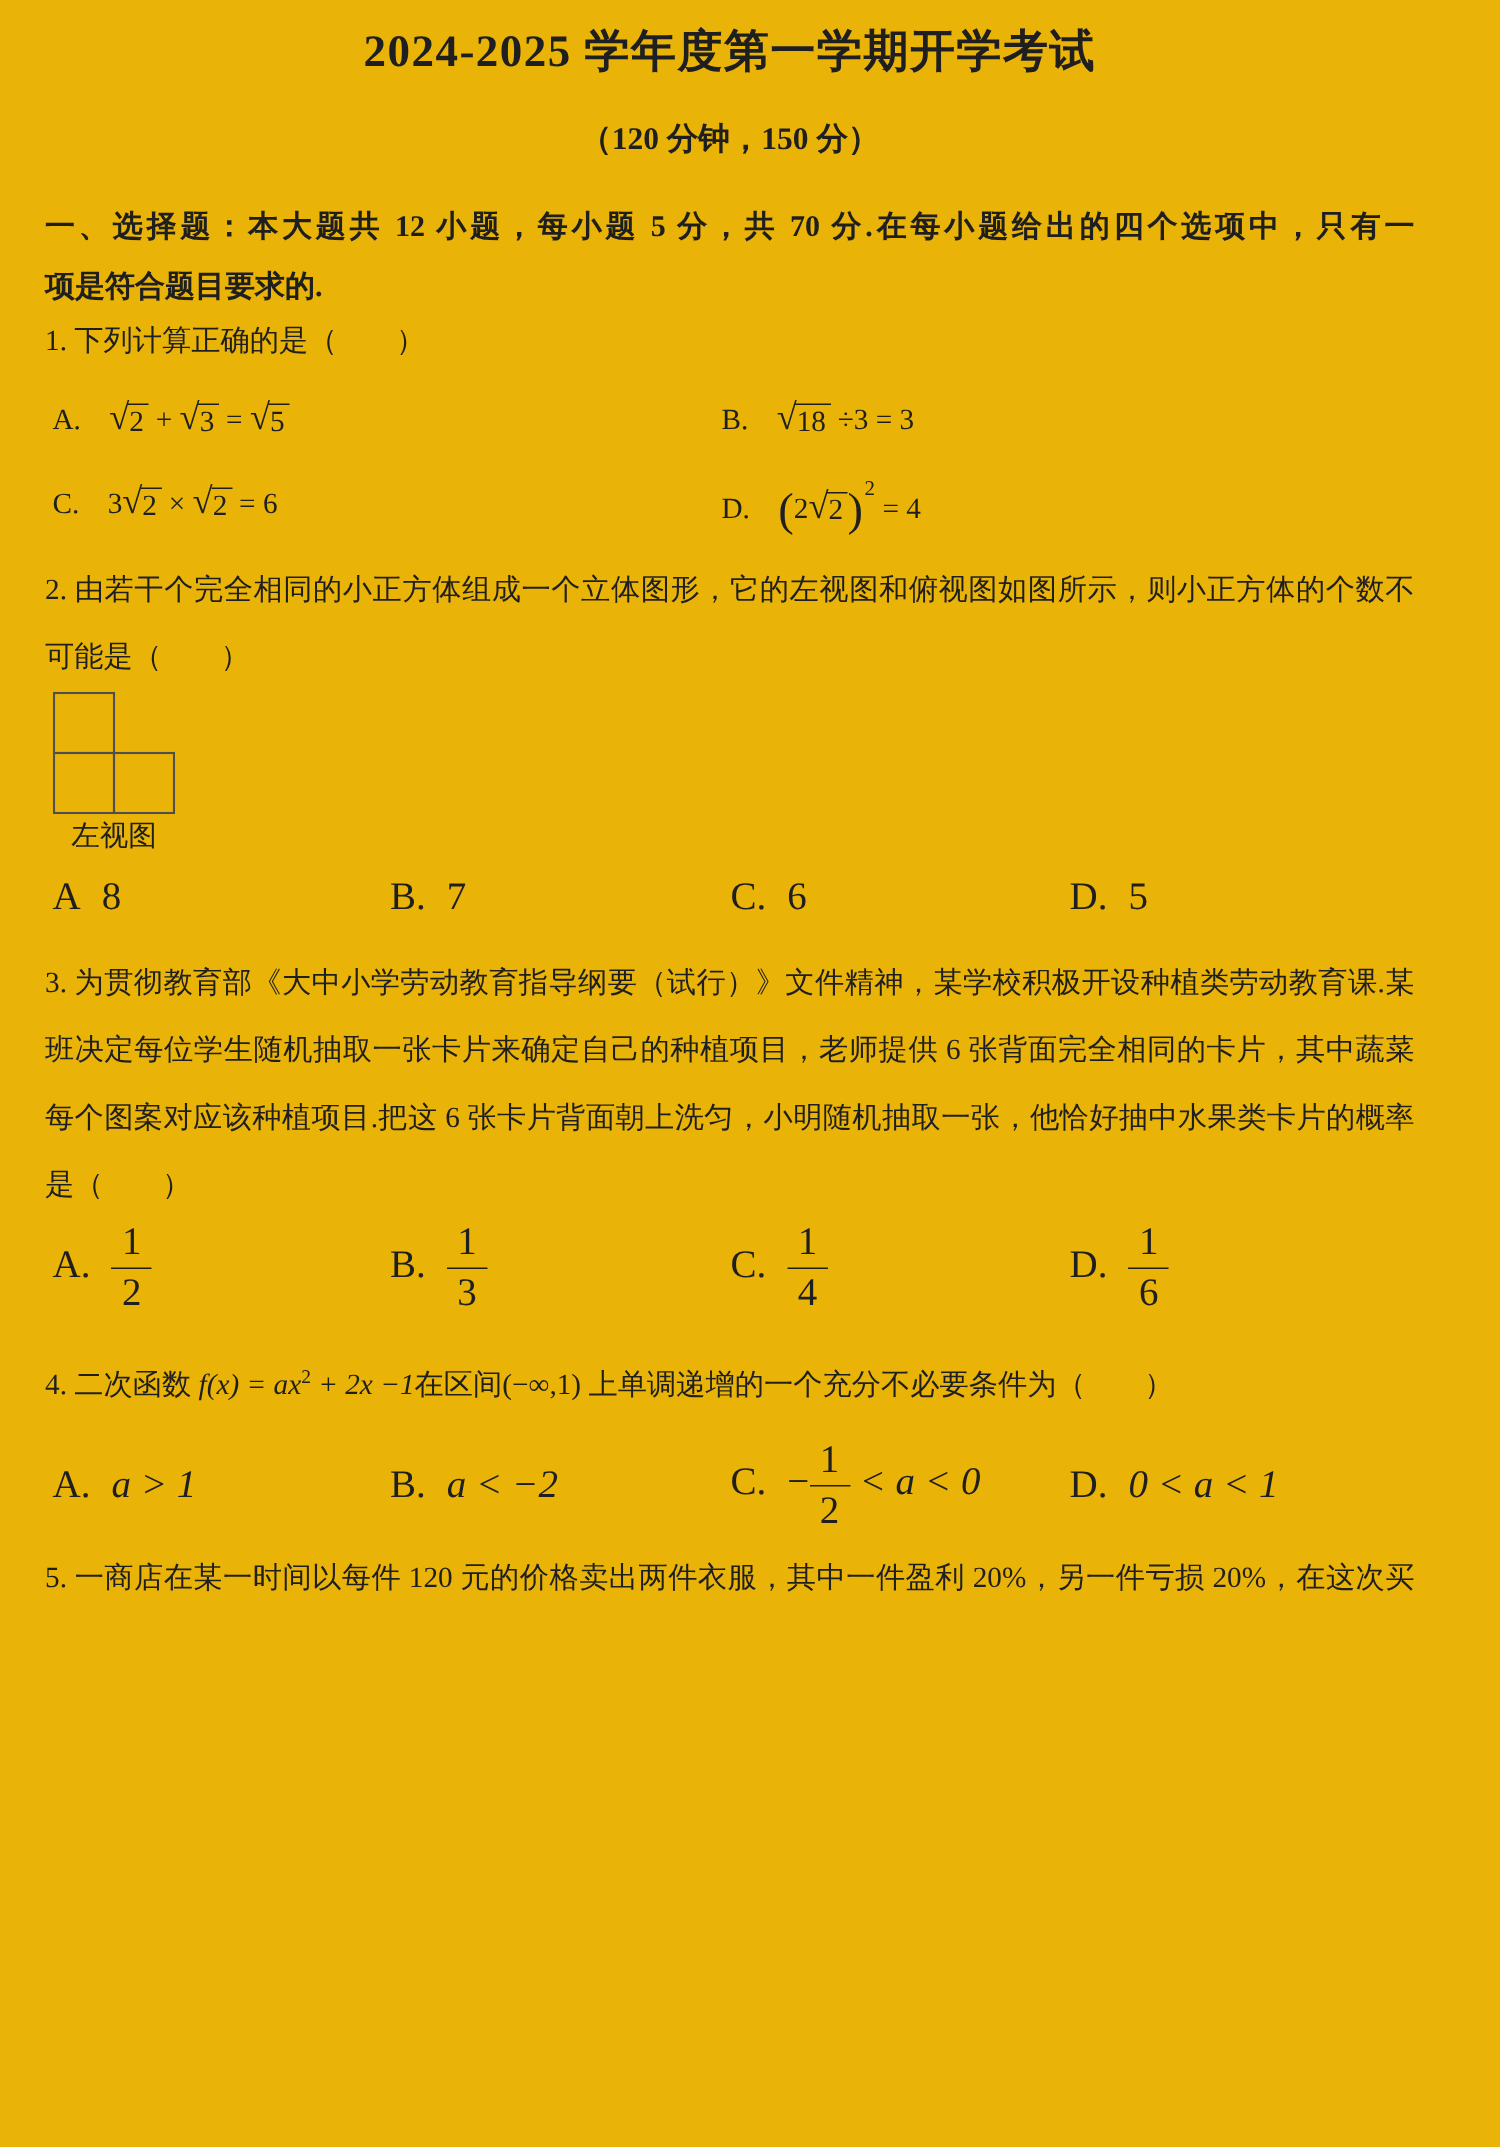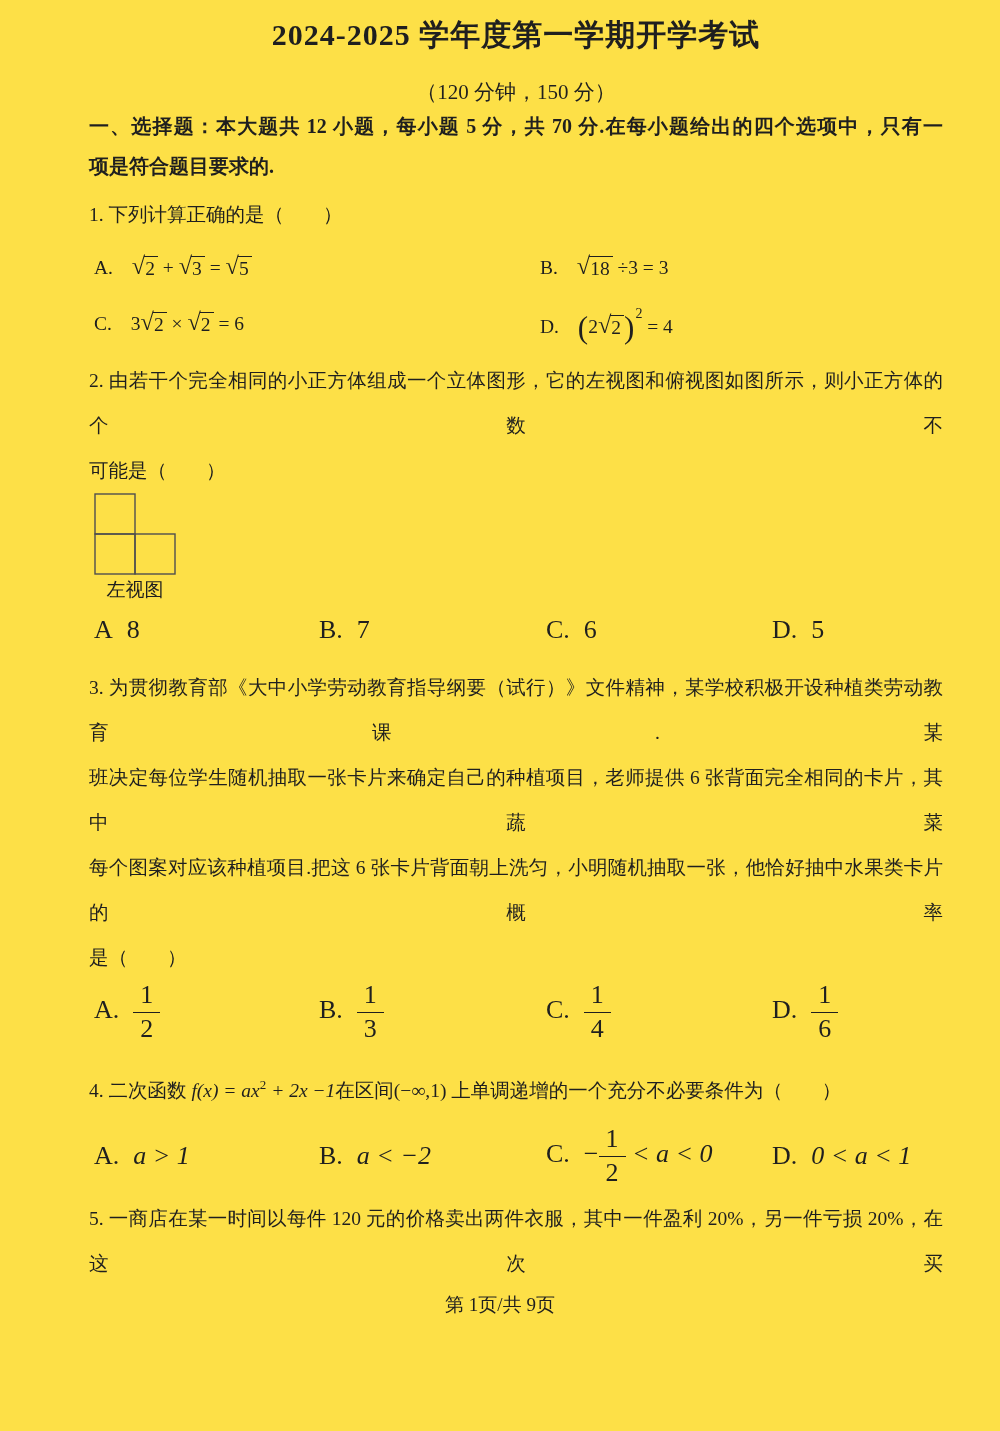--- a/index.html
+++ b/index.html
@@ -1,29 +1,29 @@
 <!DOCTYPE html>
 <html><head>
 <meta charset="utf-8">
 <style>
   html,body{margin:0;padding:0;background:#e9e9e7;}
   .page{
     position:relative;
     width:1000px;height:1431px;
-    background:#fde047;
+    background:#eab308;
     color:#1f1f1f;
     font-family:"Liberation Serif","DejaVu Serif",serif;
     overflow:hidden;
     box-sizing:border-box;
-    padding:16px 57px 0 89px;
+    padding:16px 57px 0 30px;
   }
   .center{text-align:center;}
   .title{font-size:30px;font-weight:700;line-height:38px;margin-bottom:24px;letter-spacing:1px;}
   .subtitle{font-size:29px;font-weight:700;line-height:36px;margin-bottom:22px;letter-spacing:2px;}
-  .meta{font-size:21px;font-weight:400;line-height:28px;margin-bottom:0;}
+  .meta{font-size:21px;font-weight:700;line-height:28px;margin-bottom:25px;}
   .section{font-size:23px;font-weight:700;line-height:30px;margin-bottom:13px;letter-spacing:1px;}
   .instr{font-size:20px;font-weight:700;line-height:40px;}
   .fill{text-align:justify;text-align-last:justify;}
   .para{font-size:19.5px;line-height:45px;}
   .stem{font-size:19.5px;line-height:34px;}
   .q{margin:0;}
   .opts2{display:grid;grid-template-columns:446px auto;padding-left:5px;font-size:19.5px;}
   .opts4{display:grid;grid-template-columns:225px 227px 226px auto;padding-left:5px;font-size:26px;align-items:center;}
   .olabel{margin-right:14px;}
   .opt{white-space:nowrap;}
@@ -38,21 +38,21 @@
   .bigp{font-size:31px;font-weight:400;vertical-align:-5px;line-height:1;}
   .psup{font-size:14px;vertical-align:15px;margin-left:1px;}
   .it{font-style:italic;}
   sup.s2{font-size:13px;}
   
   .figrow{display:flex;gap:41px;margin-top:0px;padding-left:5px;text-align:center;}
   .figure{display:flex;flex-direction:column;align-items:center;}
   .figcap{font-size:19px;line-height:26px;margin-top:2px;}
   svg.view{display:block;}
   .footer{position:absolute;left:0;right:0;top:1292px;text-align:center;font-size:19px;}
-  .mt4{margin-top:12px;}.mt8{margin-top:8px;}.mt12{margin-top:12px;}
+  .mt4{margin-top:0;}.mt8{margin-top:8px;}.mt12{margin-top:12px;}
   .mt14{margin-top:14px;}.mt16{margin-top:16px;}.mt20{margin-top:20px;}.mt24{margin-top:24px;}
   .row-tall{min-height:44px;align-items:center;display:grid;}
 </style>
 </head>
 <body>
 
 <div class="page">
 
   <div class="center title">2024-2025 学年度第一学期开学考试</div>
   <div class="center meta">（120 分钟，150 分）</div>
@@ -173,14 +173,13 @@
           </span> <span class="it">&lt; a &lt; 0</span></span>
       <span class="opt"><span class="olabel">D.</span><span class="it">0 &lt; a &lt; 1</span></span>
     </div>
   </div>
 
   <div class="q mt8">
     <div class="para fill">5. 一商店在某一时间以每件 120 元的价格卖出两件衣服，其中一件盈利 20%，另一件亏损 20%，在这次买</div>
 
   </div>
 
-  <div class="footer">第 1页/共 9页</div>
 </div>
 
 </body></html>

